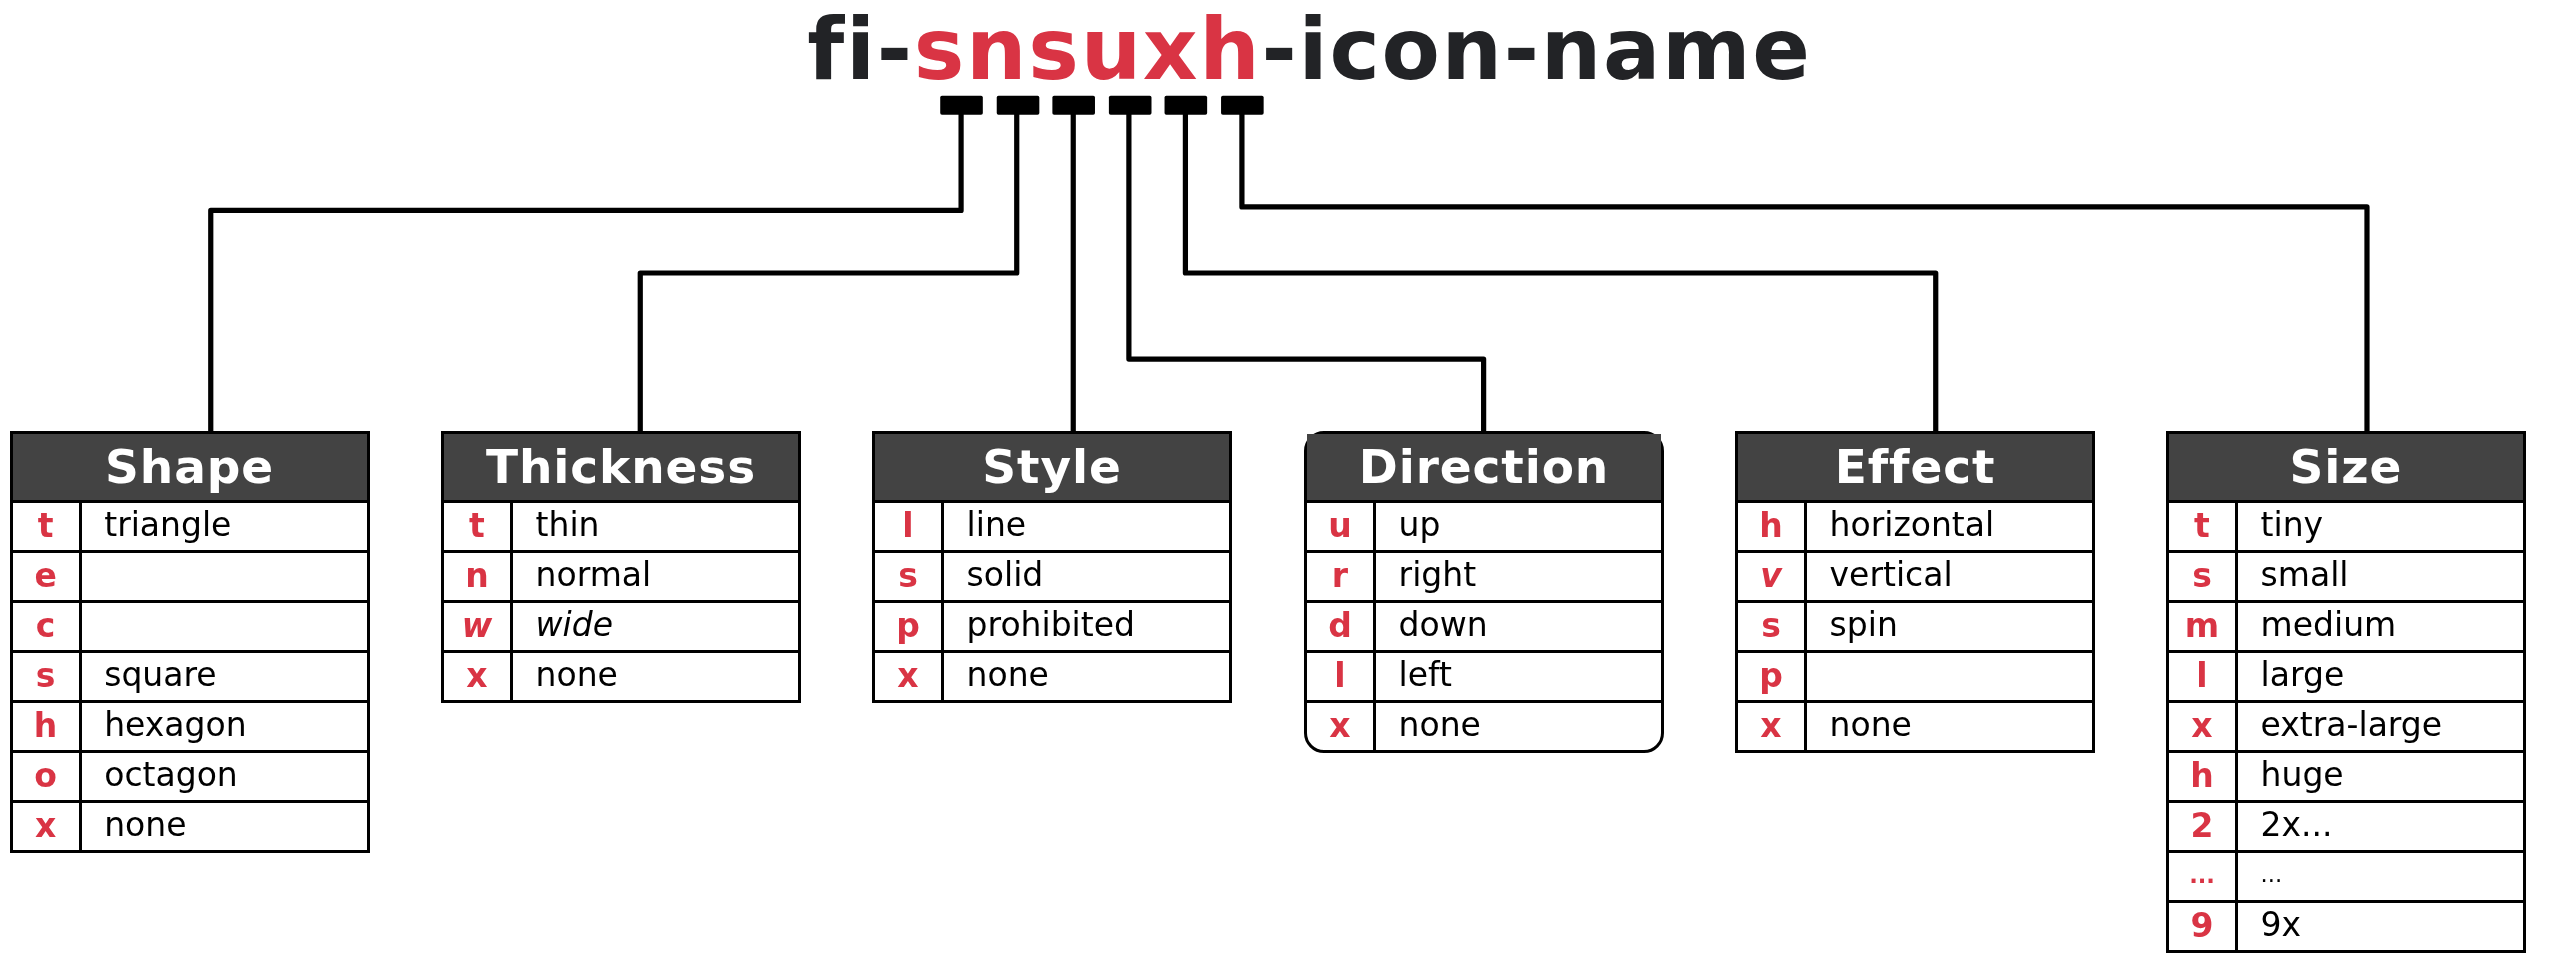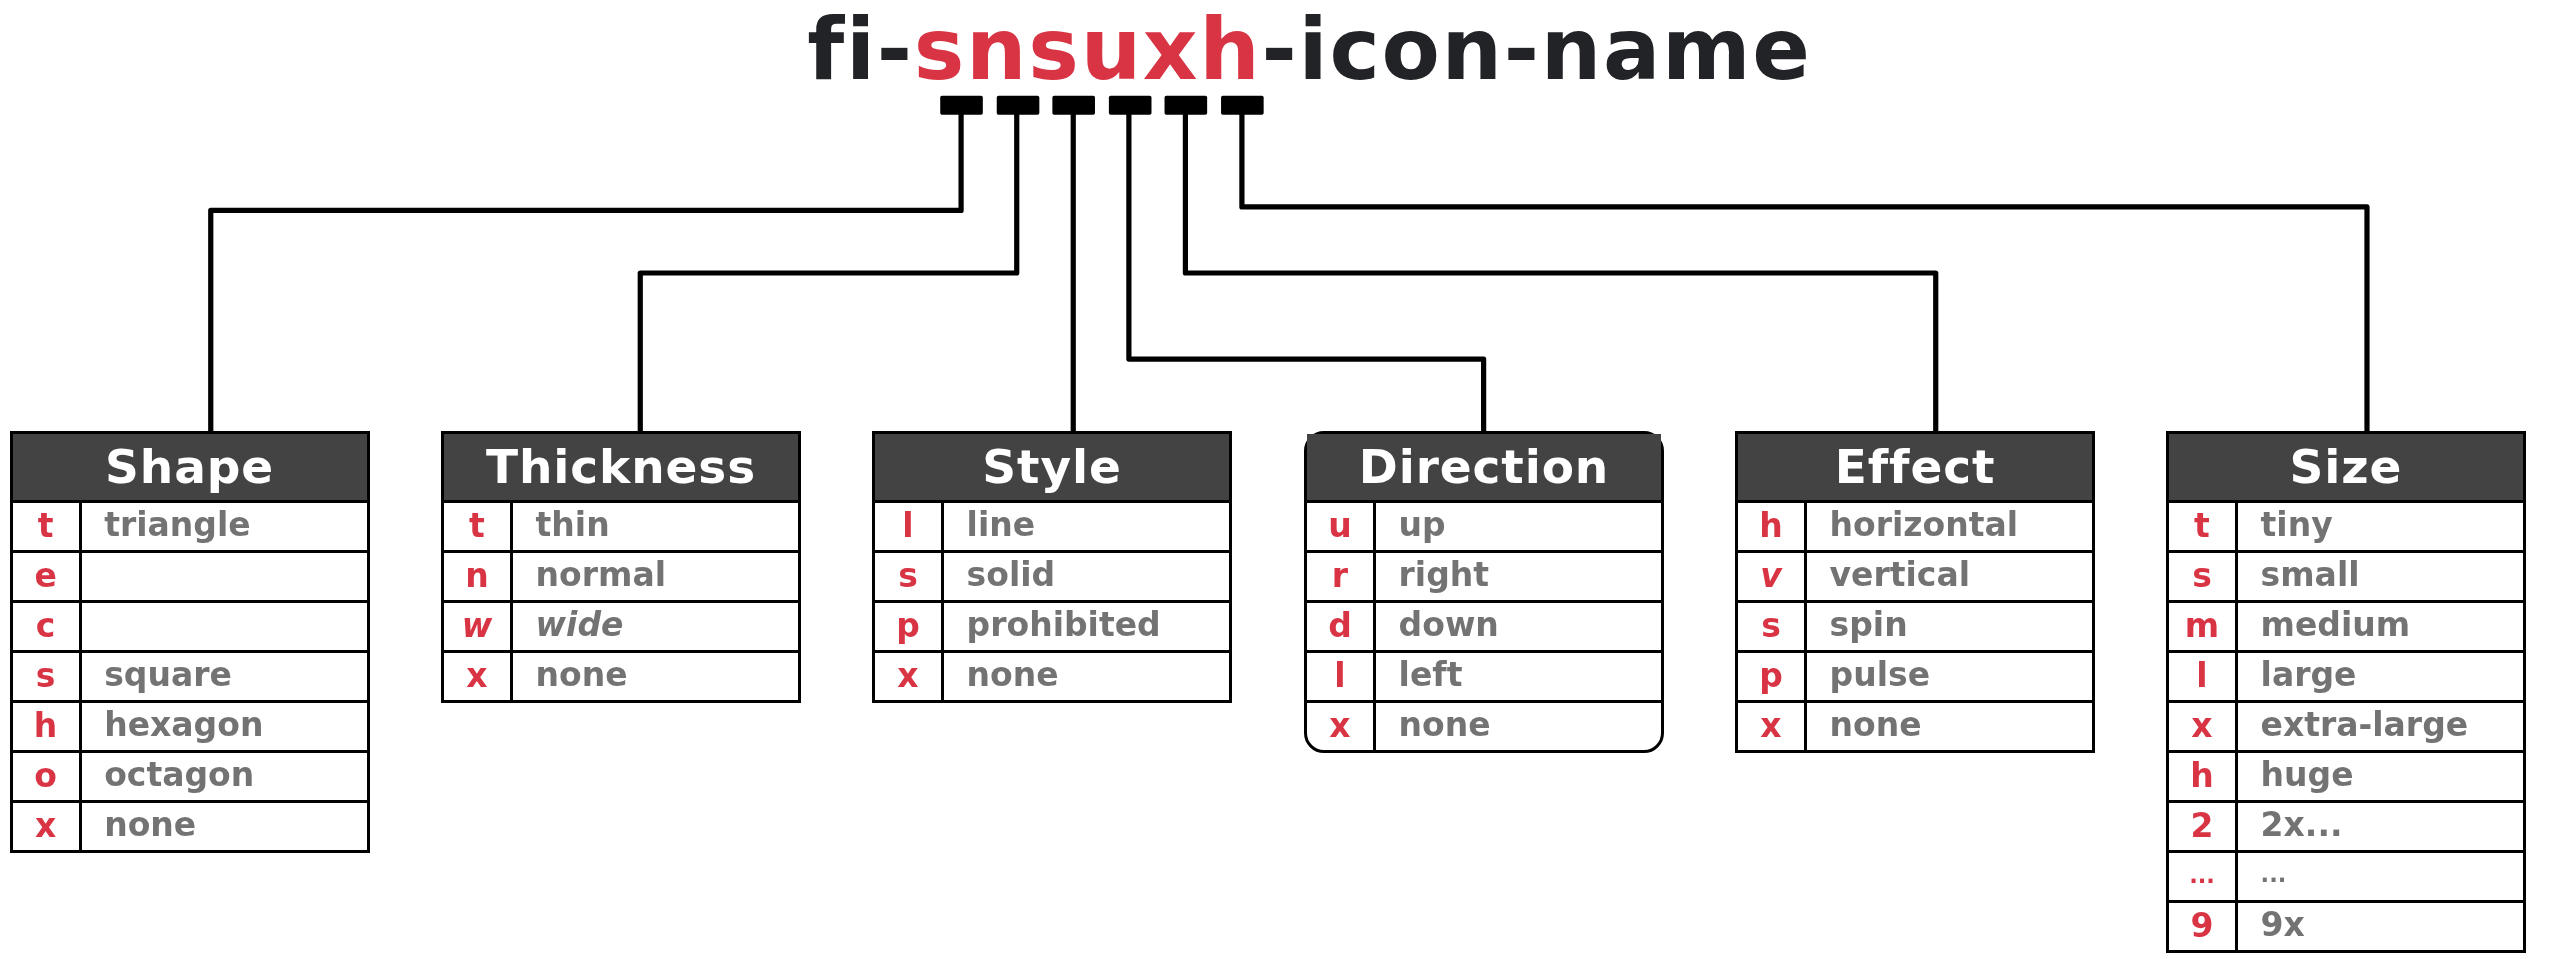--- a/index.html
+++ b/index.html
@@ -25,21 +25,21 @@
   .table .row {
     display: flex; height: 47px; border-bottom: 3.5px solid #000;
   }
   .table .row:last-child { border-bottom: none; }
   .table .key {
     width: 66px; flex: 0 0 66px; border-right: 3.5px solid #000;
     color: #d93444; text-align: center; font-size: 33px; font-weight: bold;
     line-height: 45px;
   }
   .table .val {
-    flex: 1; padding-left: 22.6px; color: #737373; font-size: 33px; font-weight: bold;
+    flex: 1; padding-left: 22.6px; color: #000000; font-size: 33px; font-weight: normal;
     line-height: 43px; white-space: nowrap;
   }
 </style>
 </head>
 <body>
 
 <div class="title">
   <span>fi-</span><span class="accent">snsuxh</span><span>-icon-name</span>
 </div>
 
@@ -165,21 +165,20 @@
   <div class="row">
       <div class="key" style="font-style:italic;">v</div>
       <div class="val">vertical</div>
     </div>
   <div class="row">
       <div class="key">s</div>
       <div class="val">spin</div>
     </div>
   <div class="row">
       <div class="key">p</div>
-      <div class="val">pulse</div>
     </div>
   <div class="row">
       <div class="key">x</div>
       <div class="val">none</div>
     </div>
 </div>
 
 <div class="table" style="left:2166px;">
   <div class="header">Size</div>
   <div class="row">

